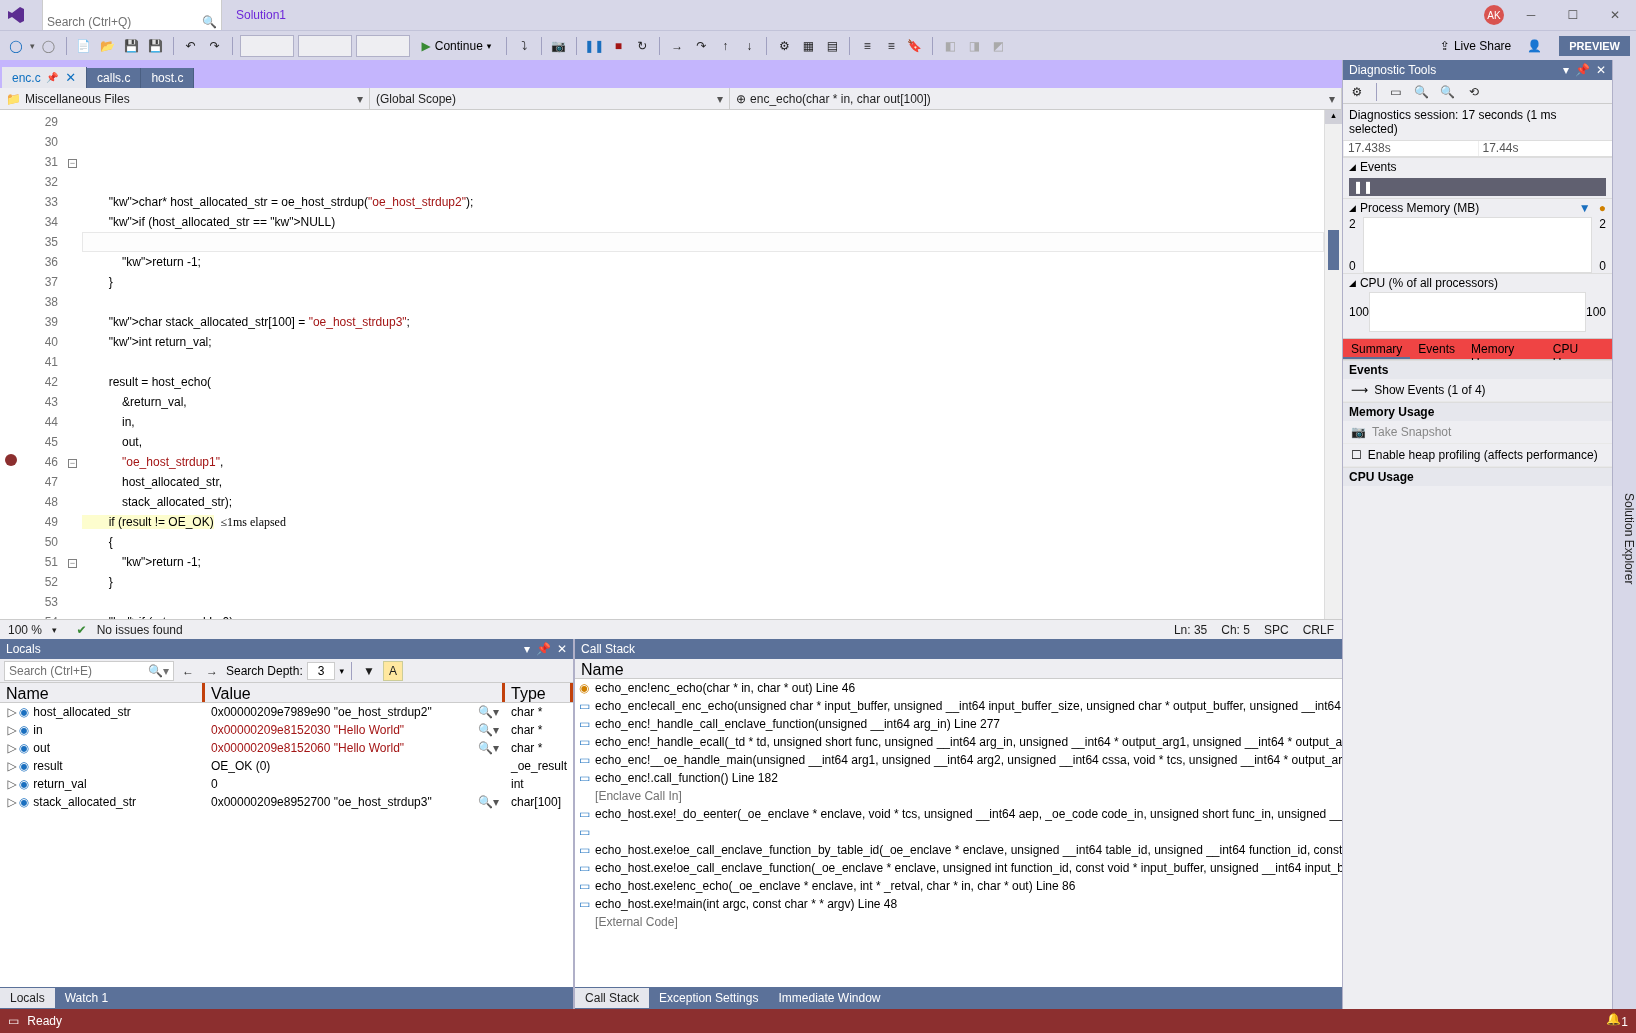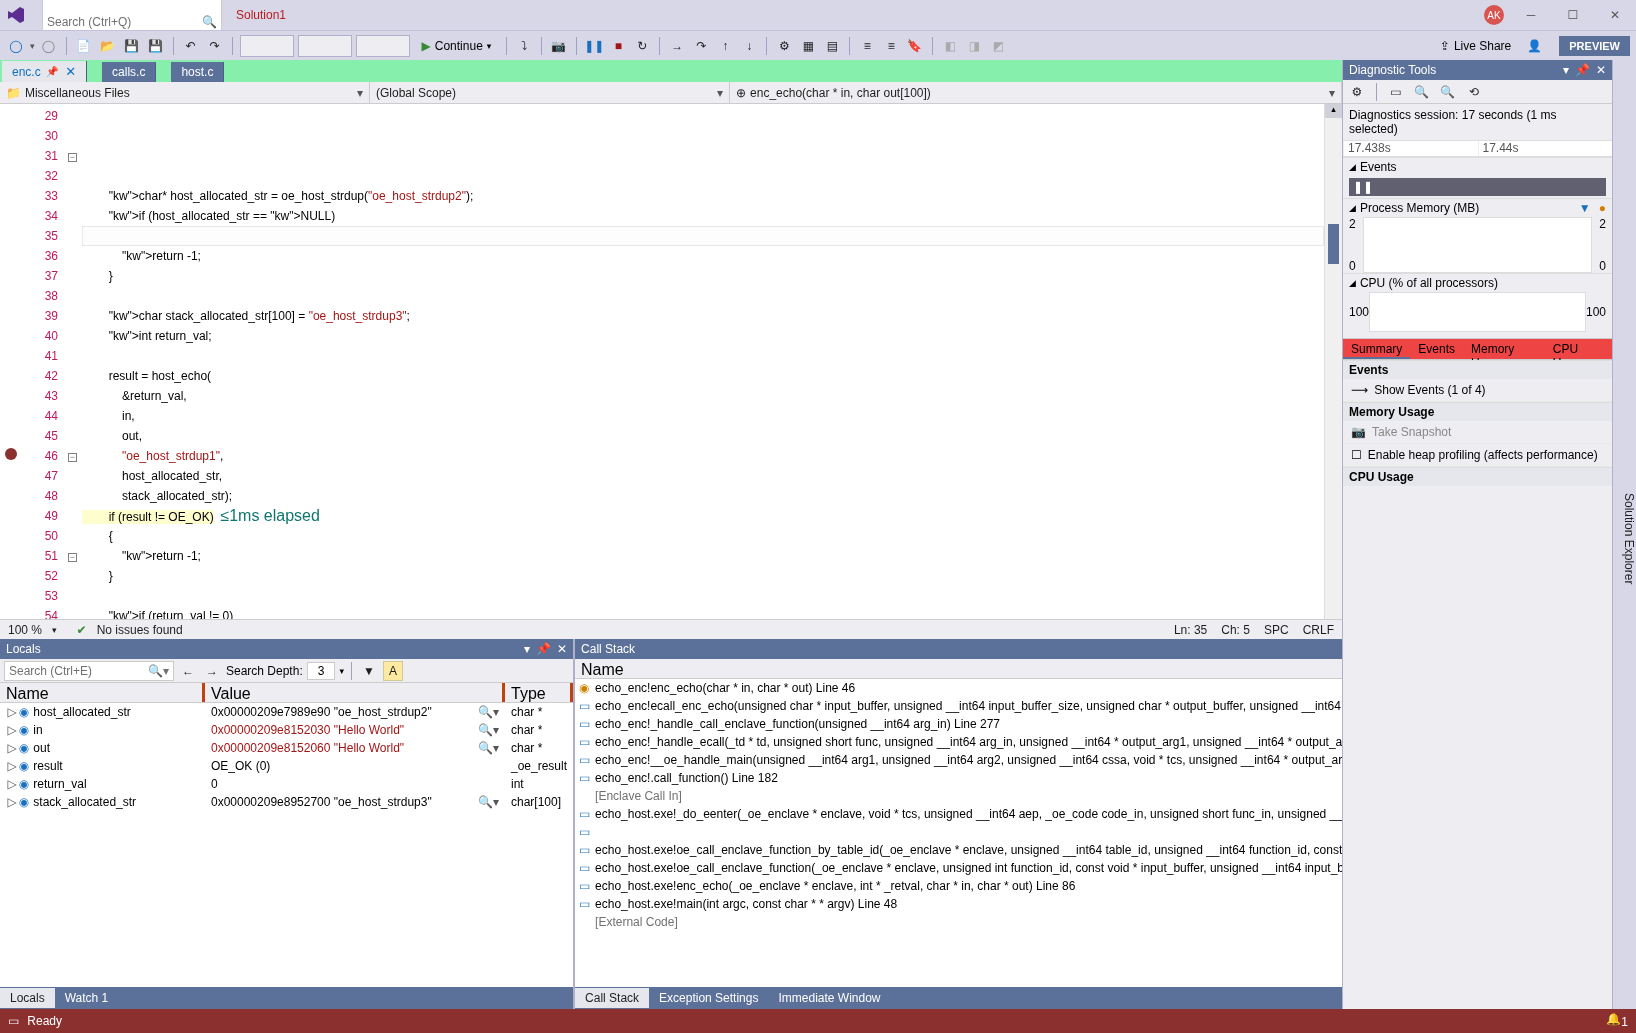--- a/index.html
+++ b/index.html
@@ -3,52 +3,52 @@
 <meta charset="utf-8">
 <style>
 * { margin: 0; padding: 0; box-sizing: border-box; font-family: "Segoe UI", Tahoma, sans-serif; font-size: 12px; }
 body { background: #eeeef2; width: 1636px; height: 1033px; overflow: hidden; display: flex; flex-direction: column; }
 .titlebar { background: #d7d7e8; height: 30px; display: flex; align-items: center; padding: 0 6px; gap: 4px; }
 .vs-logo { width: 20px; height: 20px; display: flex; align-items: center; justify-content: center; }
 .menu { display: flex; gap: 2px; }
 .menu-item { padding: 4px 8px; color: #1e1e1e; cursor: default; }
 .search-box { margin-left: 12px; background: #fff; border: 1px solid #ccc; width: 180px; height: 22px; display: flex; align-items: flex-start; padding: 16px 4px; color: #717171; }
 .search-box .mag { margin-left: auto; color: #717171; }
-.sol-label { margin-left: 10px; color: #b91c1c; }
+.sol-label { margin-left: 10px; color: #6d28d9; }
 .titlebar-right { margin-left: auto; display: flex; align-items: center; gap: 12px; }
 .avatar { width: 20px; height: 20px; border-radius: 50%; background: #d9534f; color: #fff; font-size: 10px; display: flex; align-items: center; justify-content: center; }
 .win-btn { width: 30px; height: 20px; display: flex; align-items: center; justify-content: center; color: #555; }
 .toolbar { background: #d7d7e8; height: 30px; border-top: 1px solid #c2c3d9; display: flex; align-items: center; padding: 0 6px; gap: 4px; }
 .tbtn { width: 20px; height: 20px; display: flex; align-items: center; justify-content: center; color: #1e1e1e; }
 .tsep { width: 1px; height: 18px; background: #a0a0c0; margin: 0 3px; }
 .continue-btn { display: flex; align-items: center; gap: 4px; padding: 2px 8px; }
 .continue-btn .play { color: #388a34; }
 .tool-dd { width: 54px; height: 22px; border: 1px solid #b0b0c8; background: #eeeef2; }
 .live-share { display: flex; align-items: center; gap: 4px; }
 .preview-btn { background: #5b7199; color: #fff; padding: 4px 10px; font-weight: 600; font-size: 11px; }
 .main-area { flex: 1; display: flex; overflow: hidden; }
 .center-col { flex: 1; display: flex; flex-direction: column; overflow: hidden; }
-.doc-tabs { background: #86efac; height: 22px; display: flex; align-items: flex-end; padding-left: 2px; gap: 15px; }
+.doc-tabs { background: #c4b5fd; height: 28px; display: flex; align-items: flex-end; padding-left: 2px; }
 .doc-tab { padding: 3px 10px; color: #fff; background: #5b7199; display: flex; align-items: center; gap: 6px; font-size: 12px; border-right: 1px solid #4a5f82; }
 .doc-tab.active { background: #e6e7ed; color: #0e70c0; }
 .doc-tab .pin { font-size: 10px; }
 .doc-tab .x { font-size: 13px; }
 .nav-bar { height: 22px; background: #eeeef2; display: flex; border-bottom: 1px solid #ccc; }
 .nav-item { border-right: 1px solid #ccc; padding: 2px 6px; display: flex; align-items: center; color: #1e1e1e; gap: 4px; font-size: 12px; }
 .nav-item .dd { margin-left: auto; color: #555; }
 .editor-wrap { flex: 1; display: flex; background: #fff; position: relative; overflow: hidden; }
 .gutter { width: 24px; border-right: 0; }
 .breakpoint { width: 12px; height: 12px; background: #8c2f2f; border-radius: 50%; position: absolute; }
-.lineno-col { width: 44px; text-align: right; padding-right: 10px; color: #be185d; font-family: Consolas, monospace; font-size: 13px; line-height: 20px; padding-top: 2px; }
+.lineno-col { width: 44px; text-align: right; padding-right: 10px; color: #737373; font-family: Consolas, monospace; font-size: 13px; line-height: 20px; padding-top: 2px; }
 .fold-col { width: 14px; font-family: Consolas, monospace; font-size: 11px; line-height: 20px; color: #808080; padding-top: 2px; }
 .fold-box { width: 9px; height: 9px; border: 1px solid #808080; display: inline-flex; align-items: center; justify-content: center; font-size: 9px; line-height: 7px; margin-top: 5px; }
 .code-col { flex: 1; font-family: Consolas, monospace; font-size: 13px; line-height: 20px; white-space: pre; padding-top: 2px; position: relative; }
 .code-line { height: 20px; }
 .str { color: #a31515; }
-.hint { color: #0f766e; font-size: 16px; }
+.hint { color: #000000; font-size: 12px; font-family: Liberation Serif, serif; }
 .yellow-hl { background: #fdfdce; display: inline; }
 .cursor-line-hl { position: absolute; left: 0; right: 0; height: 20px; border: 1px solid #e8e8e8; background: #fdfdfd; }
 .vscroll { width: 18px; background: #f0f0f0; border-left: 1px solid #ddd; position: relative; }
 .vscroll .thumb { position: absolute; left: 3px; right: 3px; background: #5b7199; }
 .status-strip { height: 20px; border-top: 1px solid #ccc; background: #eeeef2; display: flex; align-items: center; padding: 0 8px; font-size: 11px; color: #1e1e1e; gap: 10px; }
 .status-strip .right { margin-left: auto; display: flex; gap: 14px; }
 .bottom-panels { height: 370px; display: flex; }
 .panel { display: flex; flex-direction: column; background: #eeeef2; }
 .panel-head { background: #5b7199; color: #fff; height: 20px; display: flex; align-items: center; padding: 0 6px; font-size: 12px; }
 .panel-head .icons { margin-left: auto; display: flex; gap: 6px; font-size: 11px; }

